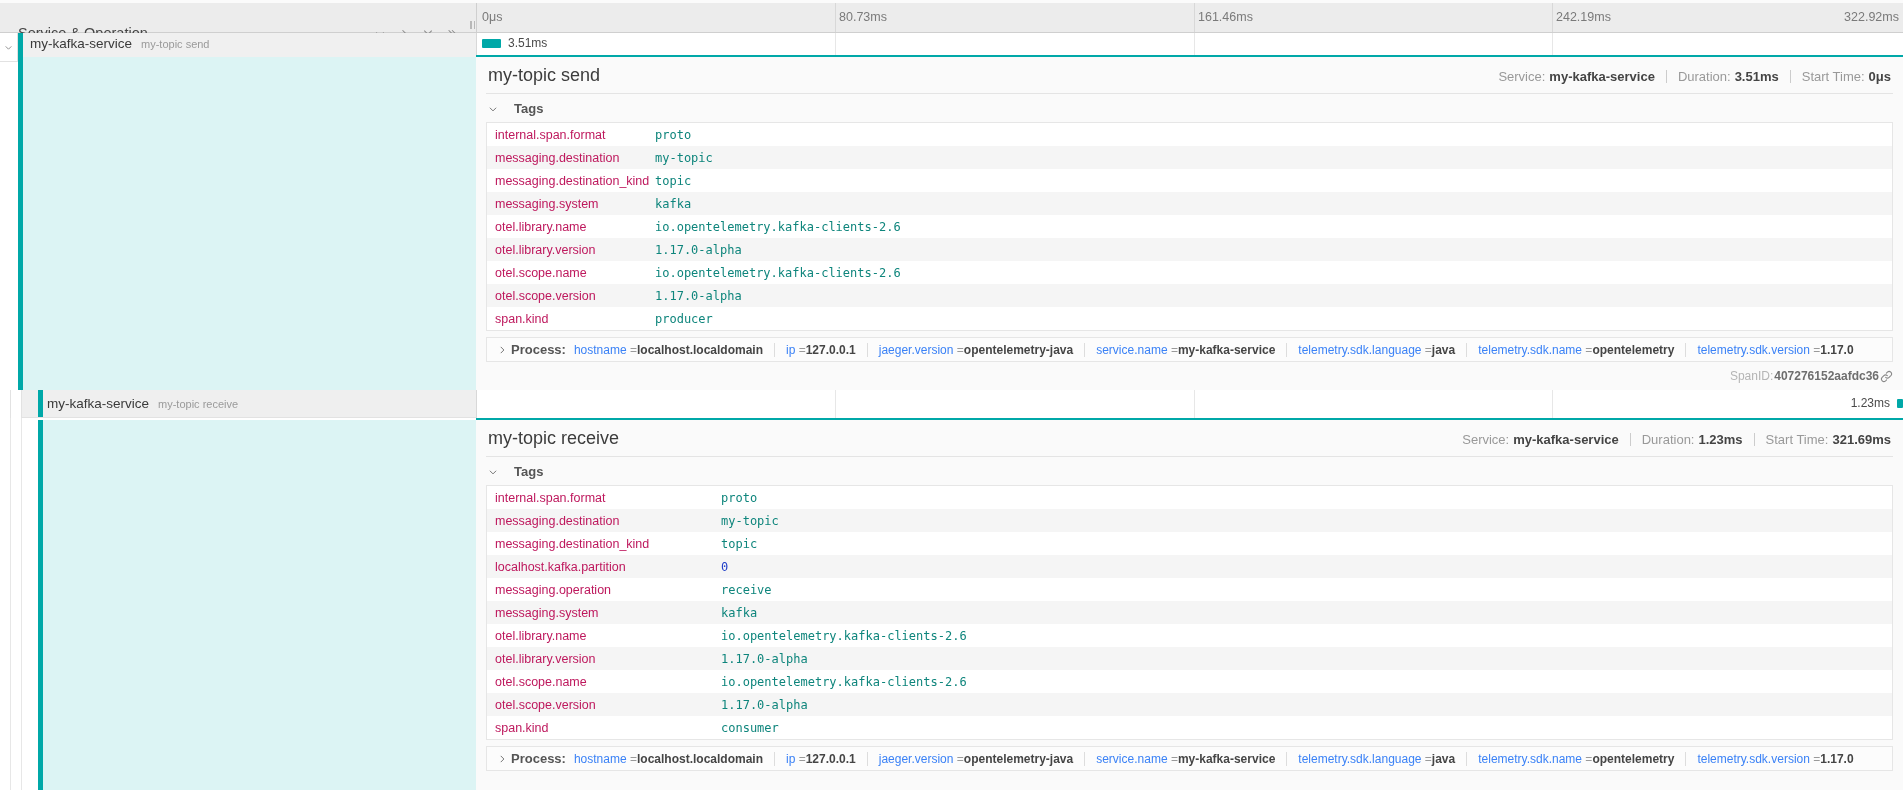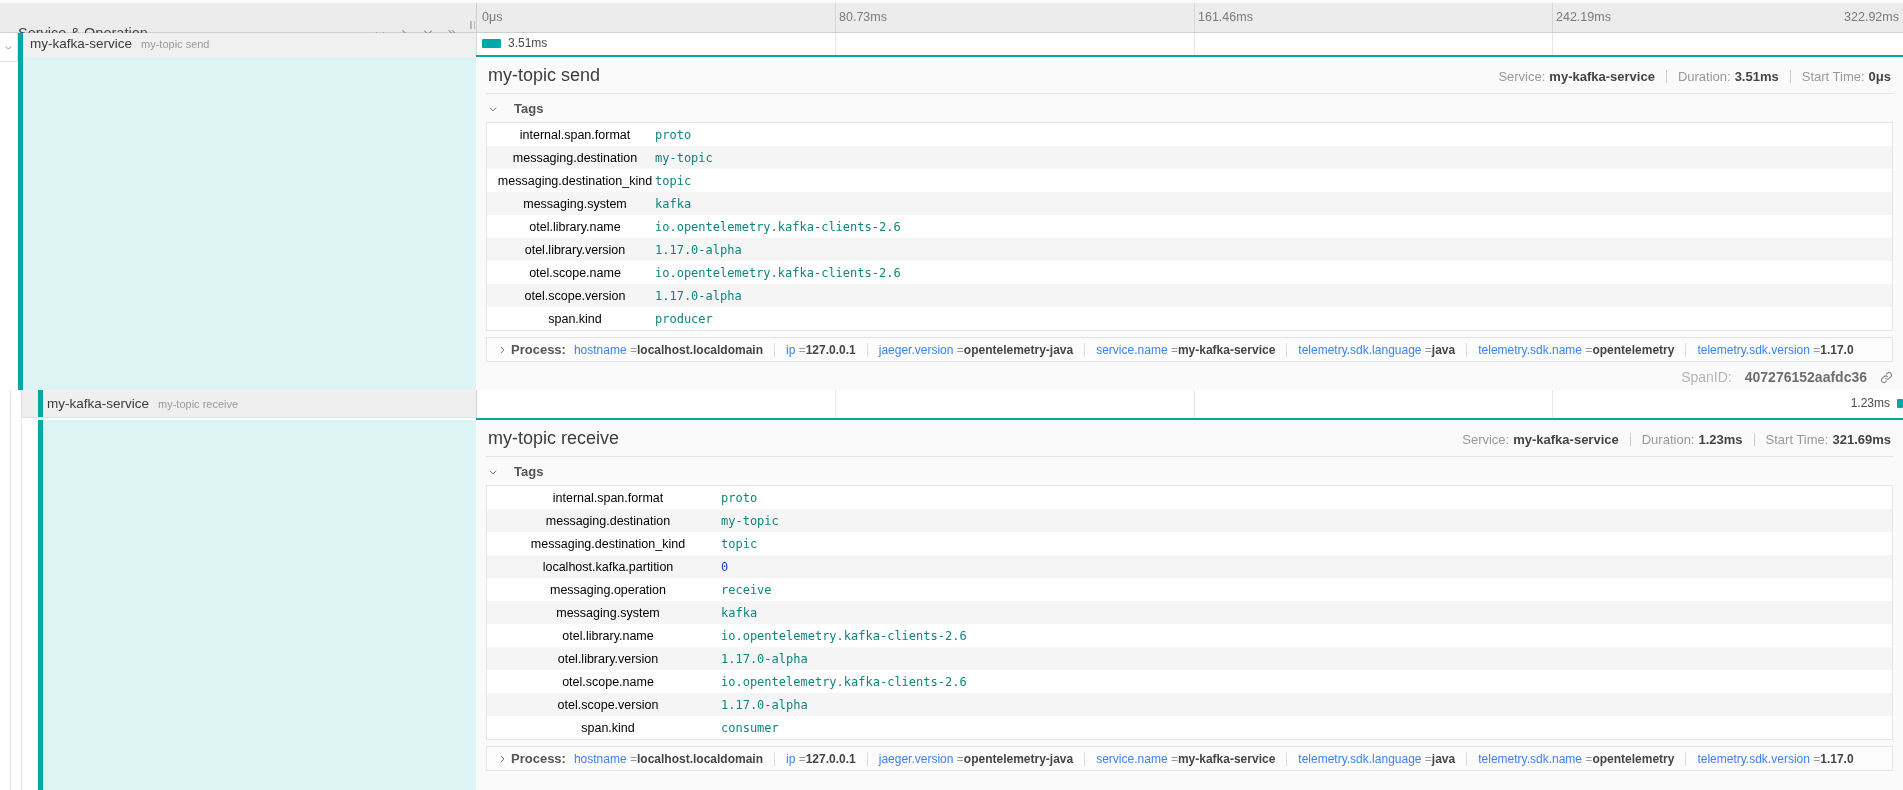--- a/index.html
+++ b/index.html
@@ -64,35 +64,35 @@
   .d-meta{font-size:13px;color:#999;display:flex;align-items:center;white-space:nowrap;}
   .m-val{color:#444;font-weight:bold;margin-left:4px;}
   .m-sep{display:inline-block;width:1px;height:13px;background:#ccc;margin:0 11px;align-self:center;}
   .d-div{border-top:1px solid #e4e4e4;}
   .sec-hdr{display:flex;align-items:center;gap:16px;padding:7px 2px 6px 2px;font-size:13px;
            font-weight:bold;color:#555;cursor:pointer;}
   .sec-hdr .chev{color:#777;display:flex;align-items:center;}
   .tags-table{border:1px solid #e6e6e6;background:#fff;}
   .tag-row{display:flex;height:23px;align-items:center;font-size:12.5px;}
   .tag-row:nth-of-type(even){background:#f5f5f5;}
-  .tag-key{width:160px;padding-left:8px;color:#000000;flex-shrink:0;text-align:center;}
+  .tag-key{width:160px;padding-left:8px;color:#be185d;flex-shrink:0;}
   .keyw2 .tag-key{width:226px;}
   .tag-val{font-family:"DejaVu Sans Mono",monospace;font-size:12px;}
   .v-string{color:#0e857c;} .v-number{color:#2240c8;}
   .proc-bar{margin-top:6px;border:1px solid #e6e6e6;background:#fcfcfc;height:25px;display:flex;
             align-items:center;padding:0 6px;box-sizing:border-box;cursor:pointer;text-align:center;}
   .proc-chev{color:#777;display:flex;align-items:center;margin:0 4px;}
   .proc-label{font-weight:bold;color:#555;font-size:13px;margin-right:6px;}
   .proc-items{display:flex;align-items:center;}
   .proc-item{display:flex;align-items:center;padding:0 11px;border-left:1px solid #ddd;font-size:12px;white-space:nowrap;}
   .proc-item:first-of-type{border-left:none;padding-left:2px;}
   .pk{color:#3b82f6;}
   .pk::after{content:" = ";color:#9a9a9a;}
   .pv{color:#454545;font-weight:bold;}
-  .spanid-row{display:flex;justify-content:flex-end;align-items:center;gap:13px;margin-top:7px;font-size:14px;}
+  .spanid-row{display:flex;justify-content:flex-end;align-items:center;gap:1px;margin-top:7px;font-size:12px;}
   .sid-label{color:#b5b5b5;}
   .sid-val{color:#6e6e6e;font-weight:bold;}
   .link-ic{color:#888;display:flex;align-items:center;cursor:pointer;}
   svg.ch{display:block;}
 </style>
 </head>
 <body>
 
 <div class="stage">
 

